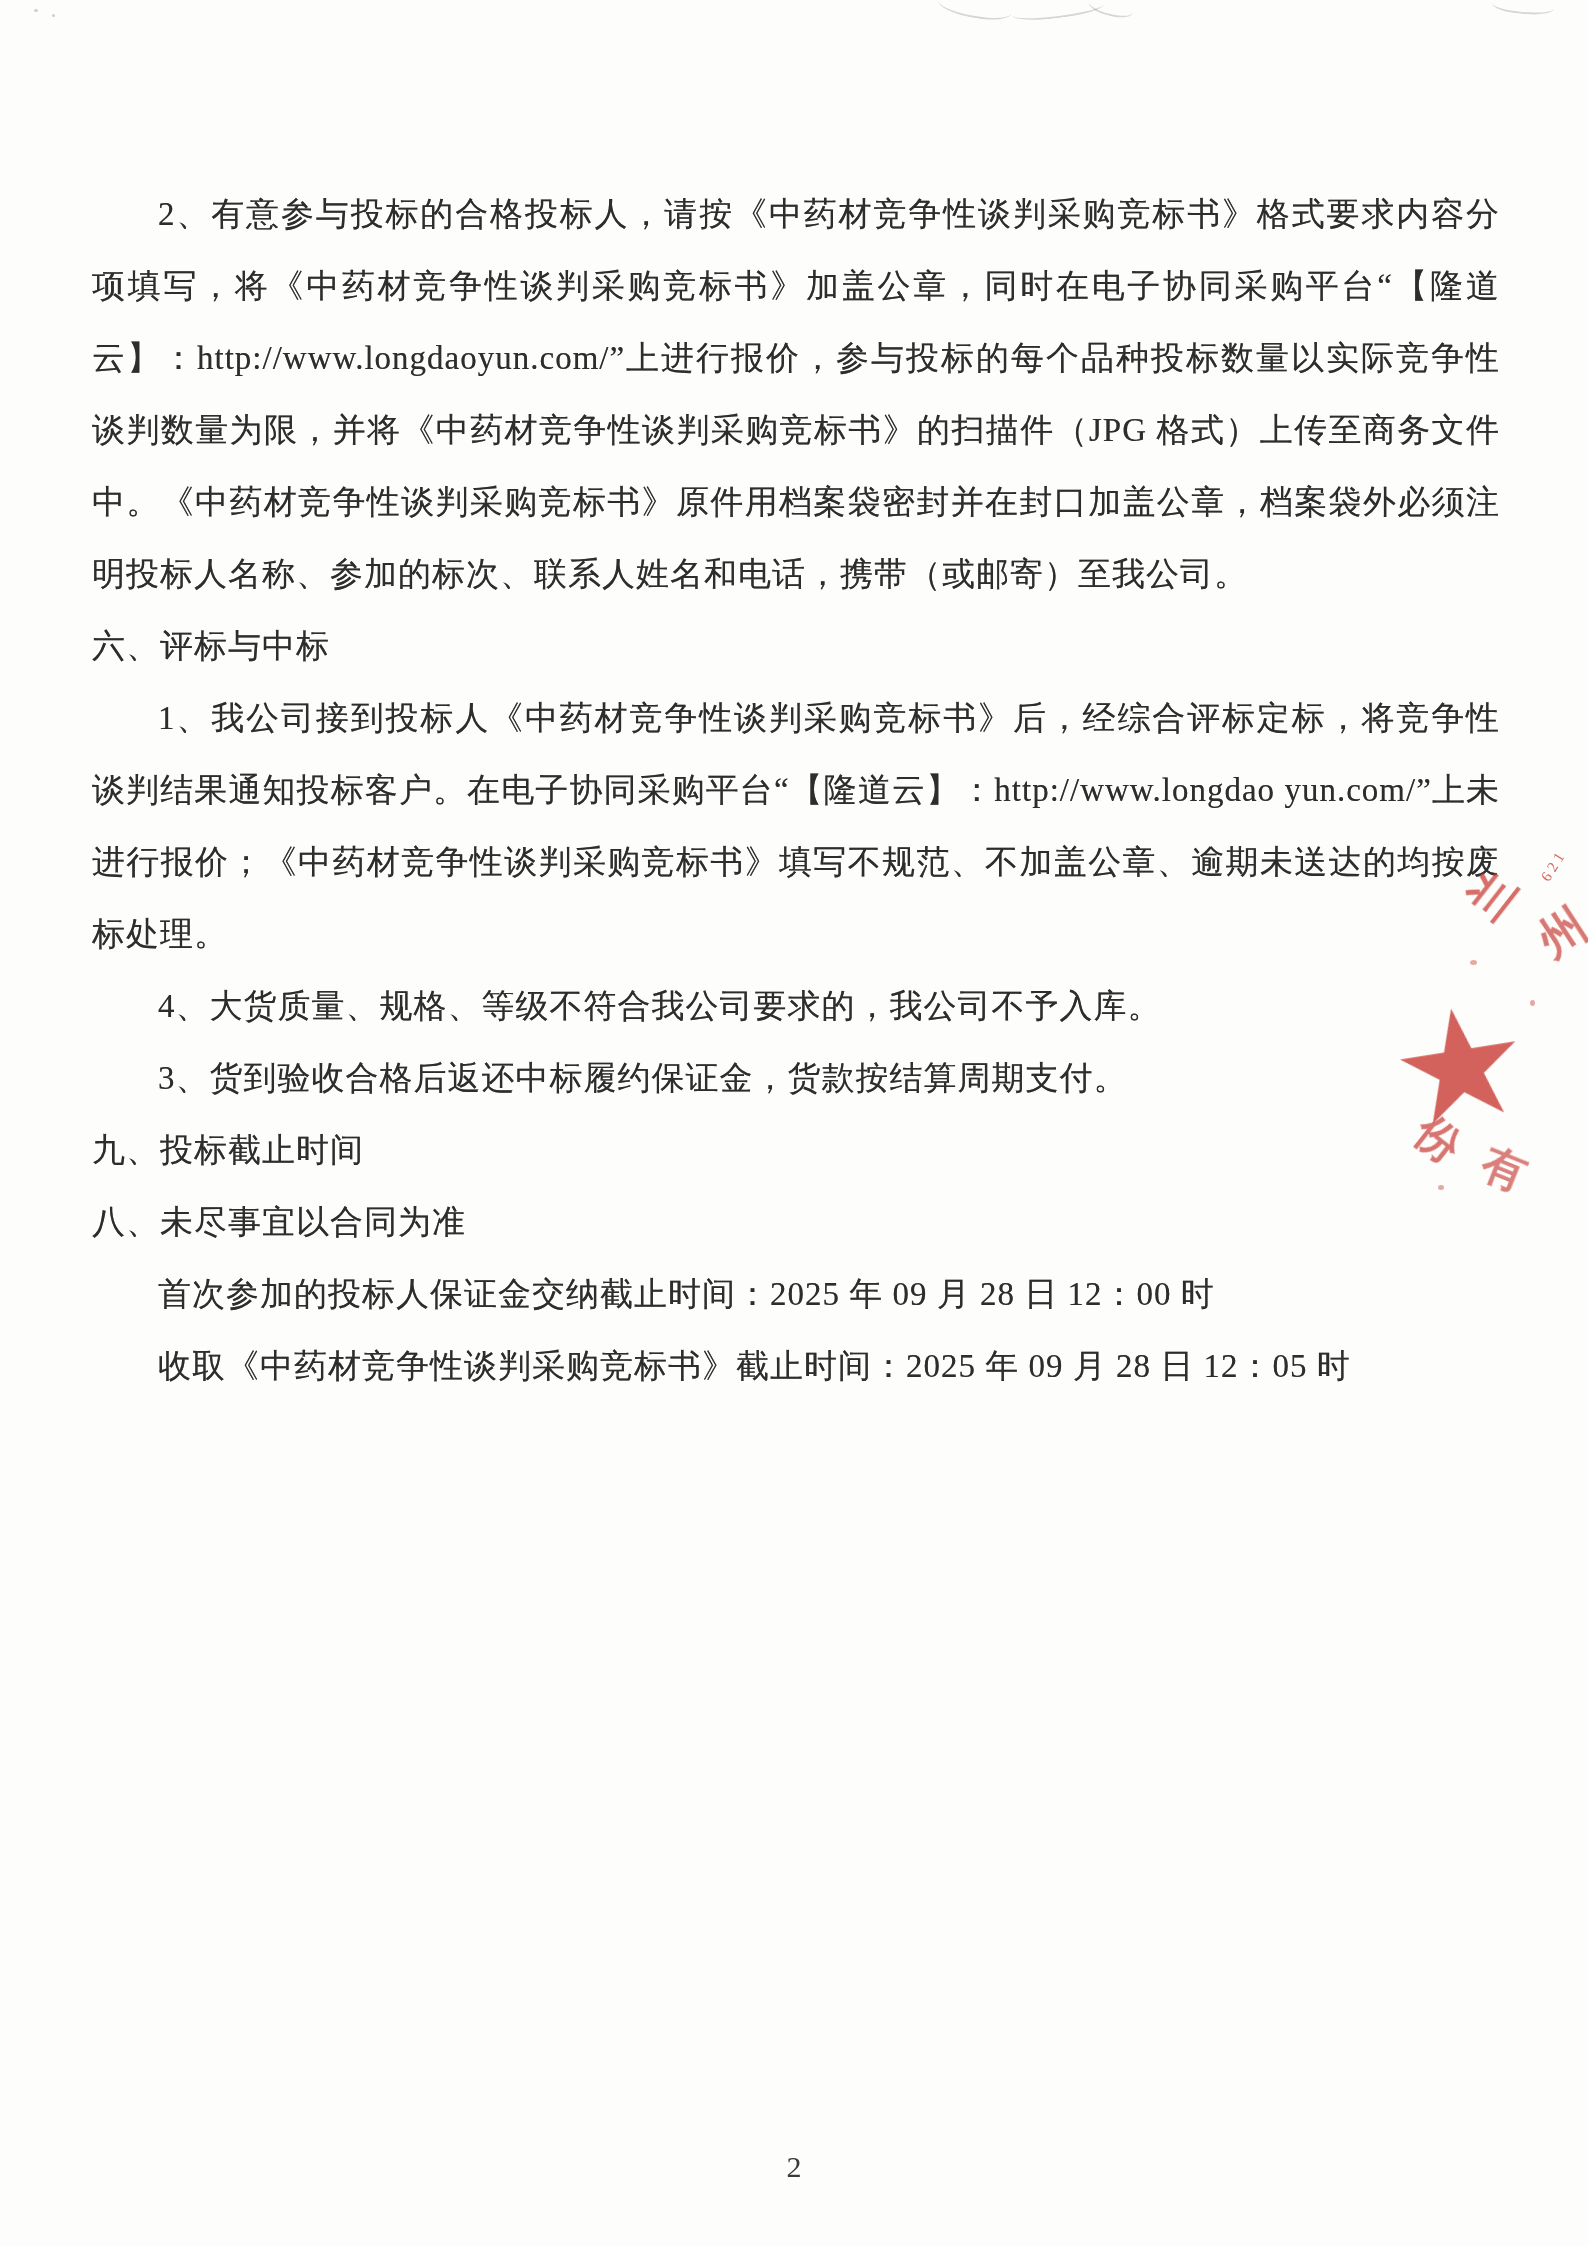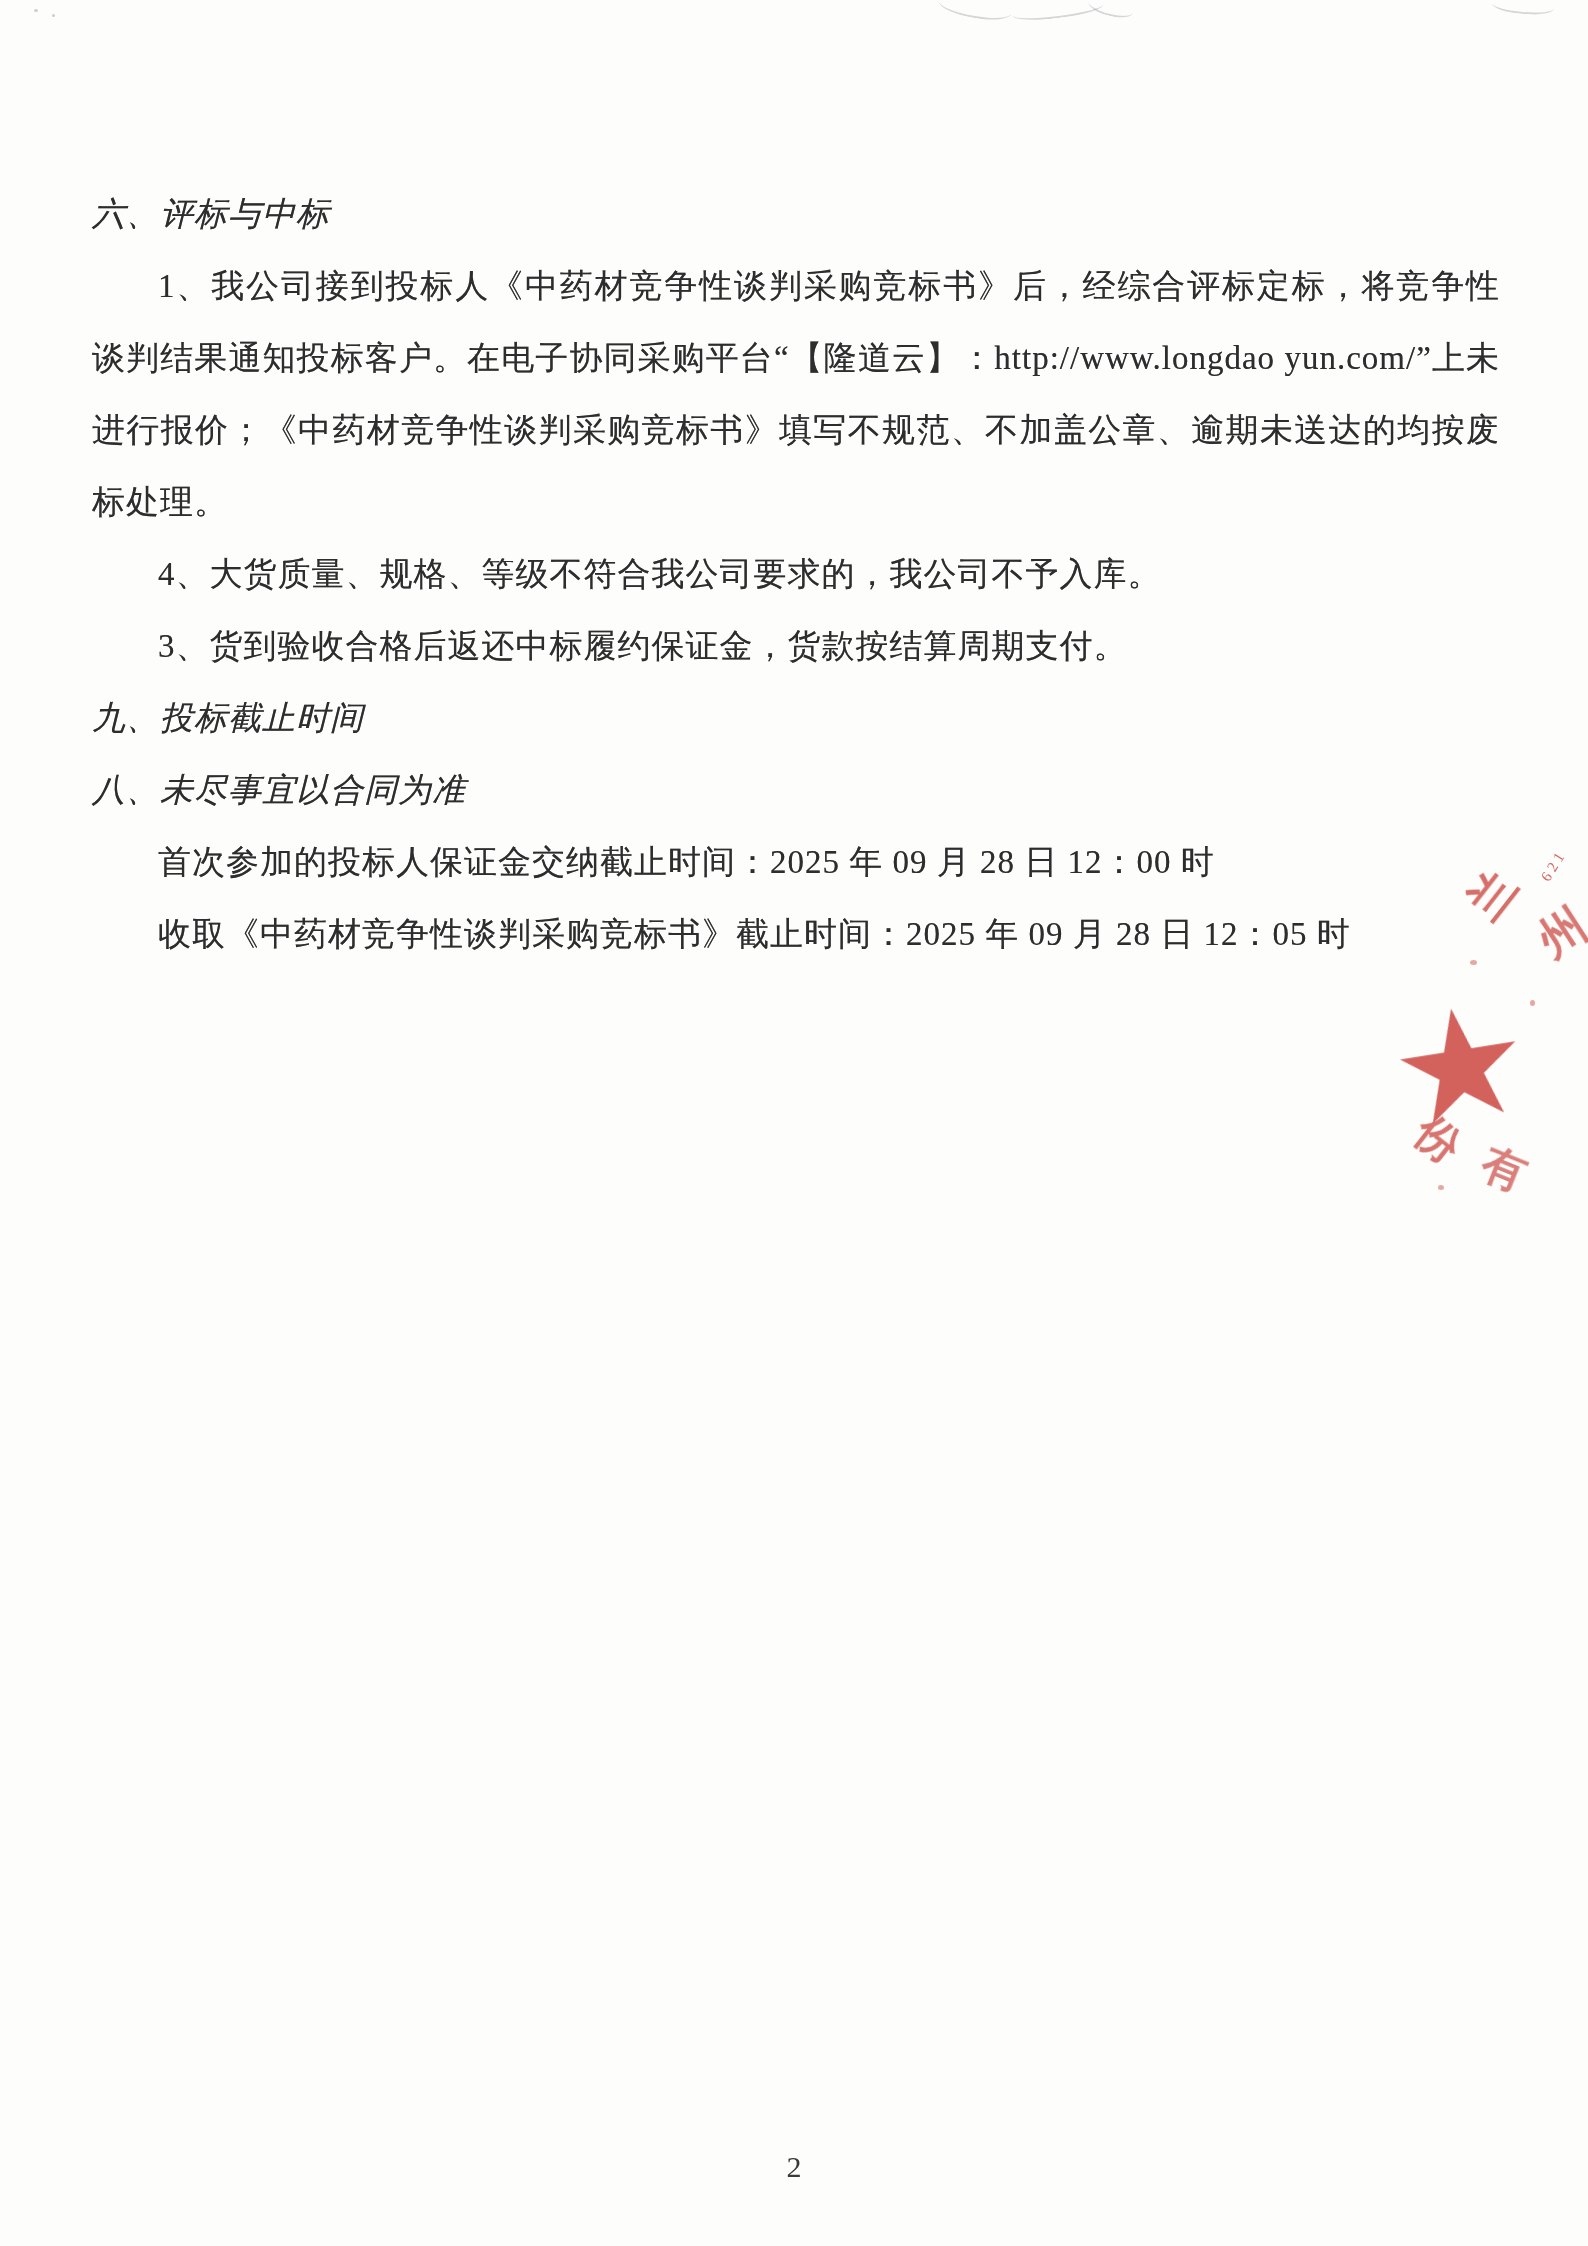--- a/index.html
+++ b/index.html
@@ -19,21 +19,21 @@
   }
   .doc p{
     margin:0;
     font-size:33px;
     line-height:72px;
     letter-spacing:1px;
     text-align:justify;
     text-shadow:0 0 0.5px rgba(40,40,40,.55);
   }
   .doc p.bodyp{ text-indent:2em; }
-  .doc p.heading{ text-indent:0;font-style:italic; }
+  .doc p.heading{ text-indent:0; }
   .pageno{
     position:absolute;
     left:0;right:0;bottom:62px;
     text-align:center;
     font-size:30px;
     color:#3a3a3a;
   }
   
   .stamp{
     position:absolute;
@@ -109,20 +109,21 @@
 <div class="page">
 
   <div class="scratch sc1"></div>
   <div class="scratch sc2"></div>
   <div class="scratch sc3"></div>
   <div class="scratch sc4"></div>
   <div class="dot d1"></div>
   <div class="dot d2"></div>
 
   <div class="doc">
+      <p class="bodyp">2、有意参与投标的合格投标人，请按《中药材竞争性谈判采购竞标书》格式要求内容分项填写，将《中药材竞争性谈判采购竞标书》加盖公章，同时在电子协同采购平台“【隆道云】：http://www.longdaoyun.com/”上进行报价，参与投标的每个品种投标数量以实际竞争性谈判数量为限，并将《中药材竞争性谈判采购竞标书》的扫描件（JPG 格式）上传至商务文件中。《中药材竞争性谈判采购竞标书》原件用档案袋密封并在封口加盖公章，档案袋外必须注明投标人名称、参加的标次、联系人姓名和电话，携带（或邮寄）至我公司。</p>
       <p class="heading">六、评标与中标</p>
       <p class="bodyp">1、我公司接到投标人《中药材竞争性谈判采购竞标书》后，经综合评标定标，将竞争性谈判结果通知投标客户。在电子协同采购平台“【隆道云】：http://www.longdao yun.com/”上未进行报价；《中药材竞争性谈判采购竞标书》填写不规范、不加盖公章、逾期未送达的均按废标处理。</p>
       <p class="bodyp">4、大货质量、规格、等级不符合我公司要求的，我公司不予入库。</p>
       <p class="bodyp">3、货到验收合格后返还中标履约保证金，货款按结算周期支付。</p>
       <p class="heading">九、投标截止时间</p>
       <p class="heading">八、未尽事宜以合同为准</p>
       <p class="bodyp">首次参加的投标人保证金交纳截止时间：2025 年 09 月 28 日 12：00 时</p>
       <p class="bodyp">收取《中药材竞争性谈判采购竞标书》截止时间：2025 年 09 月 28 日 12：05 时</p>
     </div>
 

